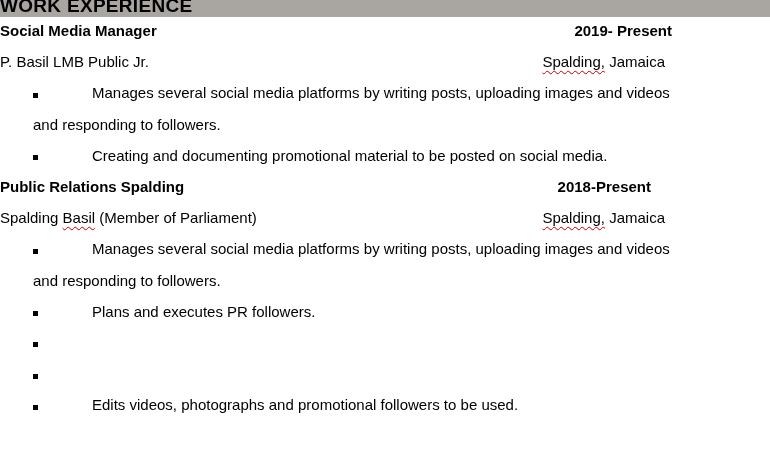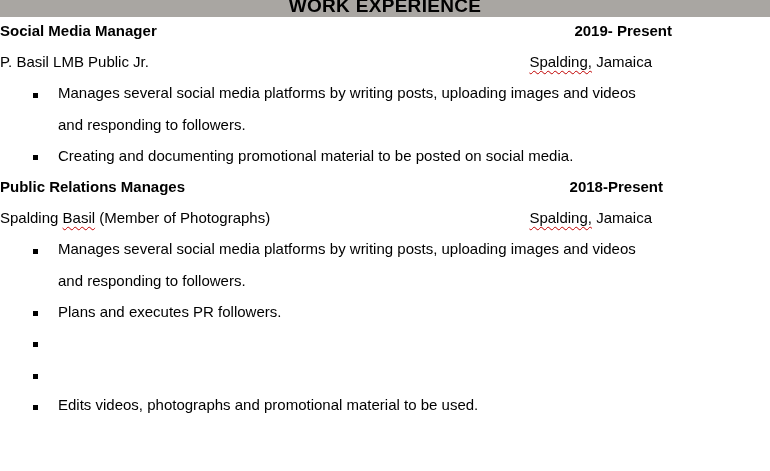--- a/index.html
+++ b/index.html
@@ -13,21 +13,21 @@
     font-size: 15px;
     color: #000000;
   }
   .section-bar {
     position: absolute;
     top: 0; left: 0;
     width: 770px;
     height: 17px;
     background: var(--header-bg, #a9a6a2);
     overflow: hidden;
-    text-align: center;
+    text-align: left;
   }
   .section-bar .bar-text {
     display: block;
     font-weight: bold;
     font-size: 19px;
     line-height: 17px;
     position: relative;
     top: -3px;
     letter-spacing: 0.3px;
   }
@@ -37,24 +37,24 @@
     width: 668px;
   }
   .row {
     height: 31.2px;
     line-height: 31.2px;
     white-space: nowrap;
   }
   .head { display: flex; justify-content: space-between; }
   .bold { font-weight: bold; }
   .date-1 { margin-right: -4px; }
-  .date-2 { margin-right: 5px; }
-  .loc { margin-right: 16px; }
-  .bullet { padding-left: 58px; position: relative; }
-  .cont { padding-left: 58px; }
+  .date-2 { margin-right: 17px; }
+  .loc { margin-right: 3px; }
+  .bullet { padding-left: 92px; position: relative; }
+  .cont { padding-left: 33px; }
   .mark {
     position: absolute;
     left: 33px; top: 15.5px;
     width: 5px; height: 5px;
     background: #000000;
   }
   .squiggle {
     text-decoration: underline;
     text-decoration-style: wavy;
     text-decoration-color: var(--squiggle-red, #c00000);
@@ -80,33 +80,33 @@
       <span><span>P. Basil LMB Public Jr.</span></span>
       <span class="loc"><span class="squiggle">Spalding,</span><span> Jamaica</span></span>
     </div>
 
   <div class="row bullet"><span class="mark"></span><span>Manages several social media platforms by writing posts, uploading images and videos</span></div>
   <div class="row cont"><span>and responding to followers.</span></div>
 
   <div class="row bullet"><span class="mark"></span><span>Creating and documenting promotional material to be posted on social media.</span></div>
 
   <div class="row head">
-      <span class="bold">Public Relations Manages</span>
+      <span class="bold">Public Relations Spalding</span>
       <span class="bold date-2">2018-Present</span>
     </div>
 
   <div class="row head">
-      <span><span>Spalding </span><span class="squiggle">Basil</span><span> (Member of Photographs)</span></span>
+      <span><span>Spalding </span><span class="squiggle">Basil</span><span> (Member of Parliament)</span></span>
       <span class="loc"><span class="squiggle">Spalding,</span><span> Jamaica</span></span>
     </div>
 
   <div class="row bullet"><span class="mark"></span><span>Manages several social media platforms by writing posts, uploading images and videos</span></div>
   <div class="row cont"><span>and responding to followers.</span></div>
 
   <div class="row bullet"><span class="mark"></span><span>Plans and executes PR followers.</span></div>
 
   <div class="row bullet"><span class="mark"></span></div>
 
   <div class="row bullet"><span class="mark"></span></div>
 
-  <div class="row bullet"><span class="mark"></span><span>Edits videos, photographs and promotional material to be used.</span></div>
+  <div class="row bullet"><span class="mark"></span><span>Edits videos, photographs and promotional followers to be used.</span></div>
 
 </div>
 
 </body></html>

